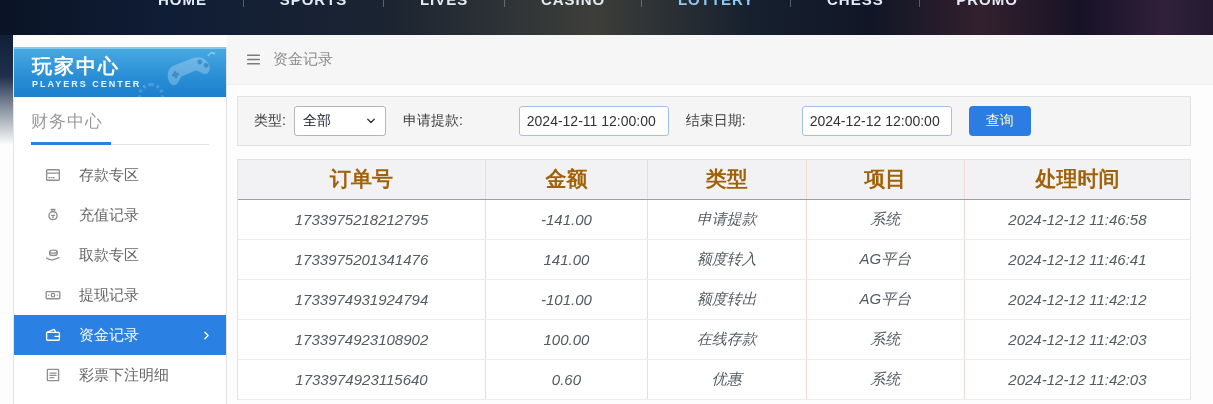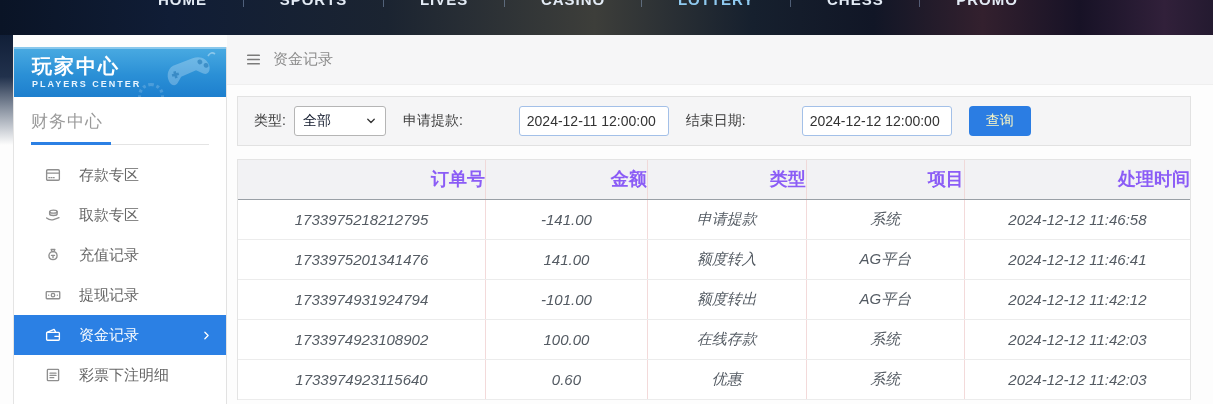--- a/index.html
+++ b/index.html
@@ -59,22 +59,22 @@
   .sel-chev { margin-left:auto; color:#333; display:flex; align-items:center; }
   .date-input { width:150px; height:30px; border:1px solid #a3c0e8; border-radius:3px;
     padding:0 7px; font-size:14px; color:#333; background:#fff;
     font-family:"Liberation Sans","DejaVu Sans",sans-serif;margin-left:48px; }
   .btn-search { height:30px; margin-left:9px; padding:0 17px; background:#2b7de3; color:#fef9c3;
     border:none; border-radius:4px; font-size:14px; cursor:pointer;
     font-family:"Liberation Sans","DejaVu Sans",sans-serif; }
 
   .table-wrap { margin:13px 22px 0 10px; background:#fff; border:1px solid #e4e4e4; border-bottom:none; }
   table { width:100%; border-collapse:collapse; table-layout:fixed; }
-  thead th { height:39px; background:#f2f2f4; color:#8b5cf6; font-size:18px; font-weight:bold;
-    text-align:right; border-bottom:1px solid #9aa0a6; border-left:1px solid #f0d9d9; }
+  thead th { height:39px; background:#f2f2f4; color:#a16207; font-size:21px; font-weight:bold;
+    text-align:center; border-bottom:1px solid #9aa0a6; border-left:1px solid #f0d9d9; }
   thead th:first-child { border-left:none; }
   tbody td { height:40px; text-align:center; color:#545b63; font-size:15px;
     border-bottom:1px solid #ececec; border-left:1px solid #f3dada;font-style:italic; }
   tbody td:first-child { border-left:none; }
   .hidden-defs { position:absolute; width:0; height:0; overflow:hidden; }
 </style>
 </head>
 <body>
 
 <svg class="hidden-defs" xmlns="http://www.w3.org/2000/svg">
@@ -175,32 +175,32 @@
           <span class="sb-icon">
             <svg width="18" height="18">
               <use href="#deposit-card-icon"></use>
             </svg>
           </span>
           <span class="sb-label">存款专区</span>
         </div>
         <div class="sb-item">
           <span class="sb-icon">
             <svg width="18" height="18">
+              <use href="#recharge-bag-icon"></use>
+            </svg>
+          </span>
+          <span class="sb-label">充值记录</span>
+        </div>
+        <div class="sb-item">
+          <span class="sb-icon">
+            <svg width="18" height="18">
               <use href="#withdraw-hand-icon"></use>
             </svg>
           </span>
           <span class="sb-label">取款专区</span>
-        </div>
-        <div class="sb-item">
-          <span class="sb-icon">
-            <svg width="18" height="18">
-              <use href="#recharge-bag-icon"></use>
-            </svg>
-          </span>
-          <span class="sb-label">充值记录</span>
         </div>
         <div class="sb-item">
           <span class="sb-icon">
             <svg width="18" height="18">
               <use href="#cash-note-icon"></use>
             </svg>
           </span>
           <span class="sb-label">提现记录</span>
         </div>
         <div class="sb-item active">

